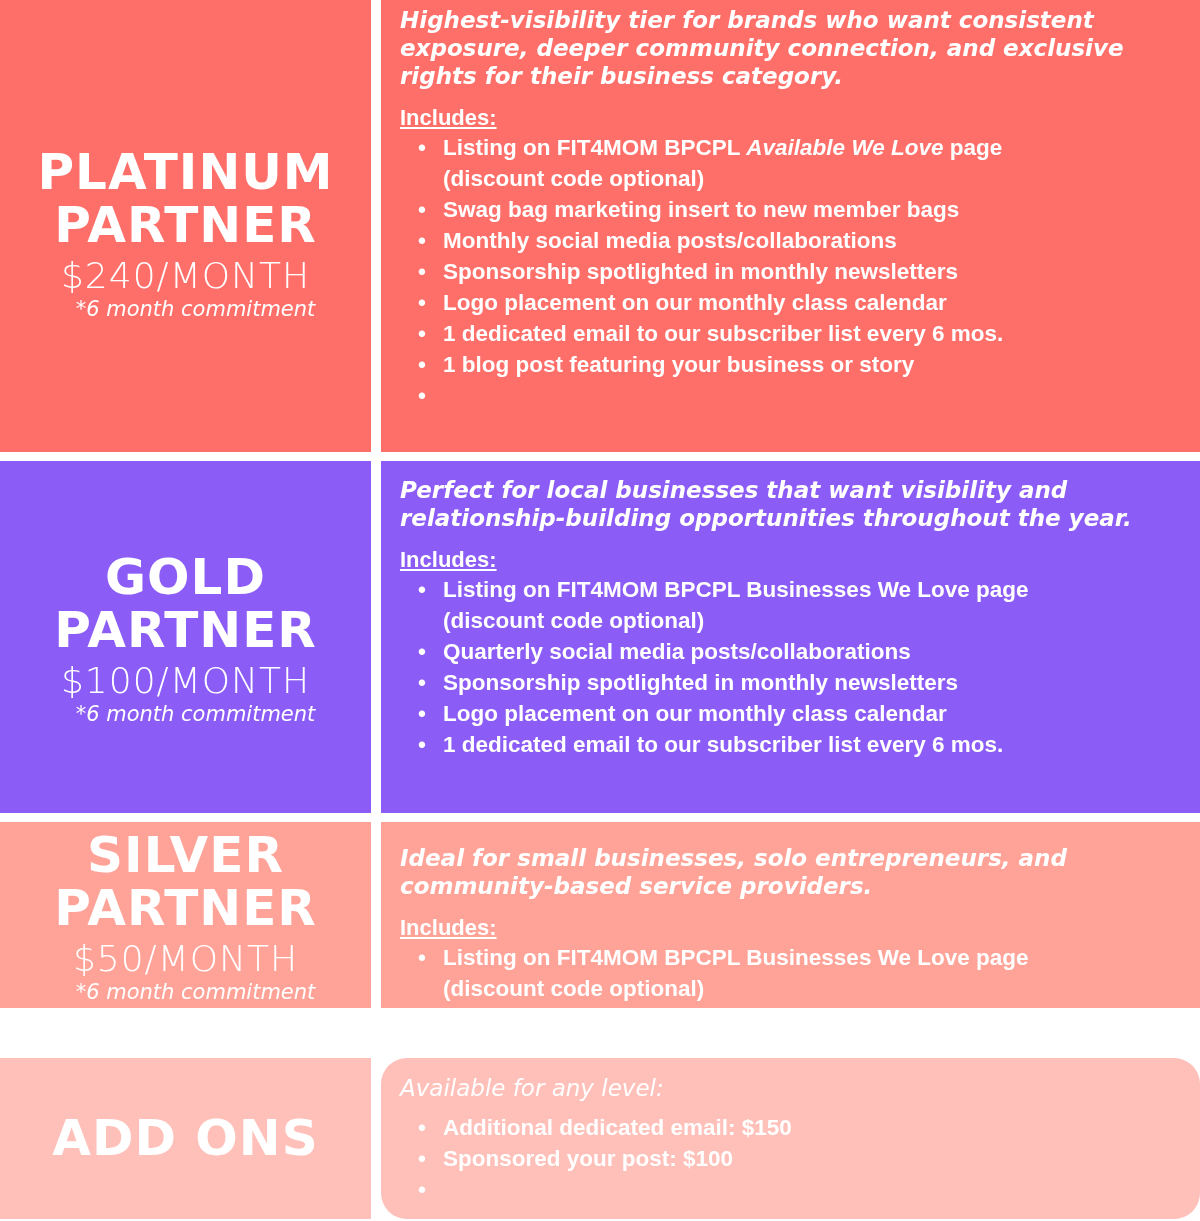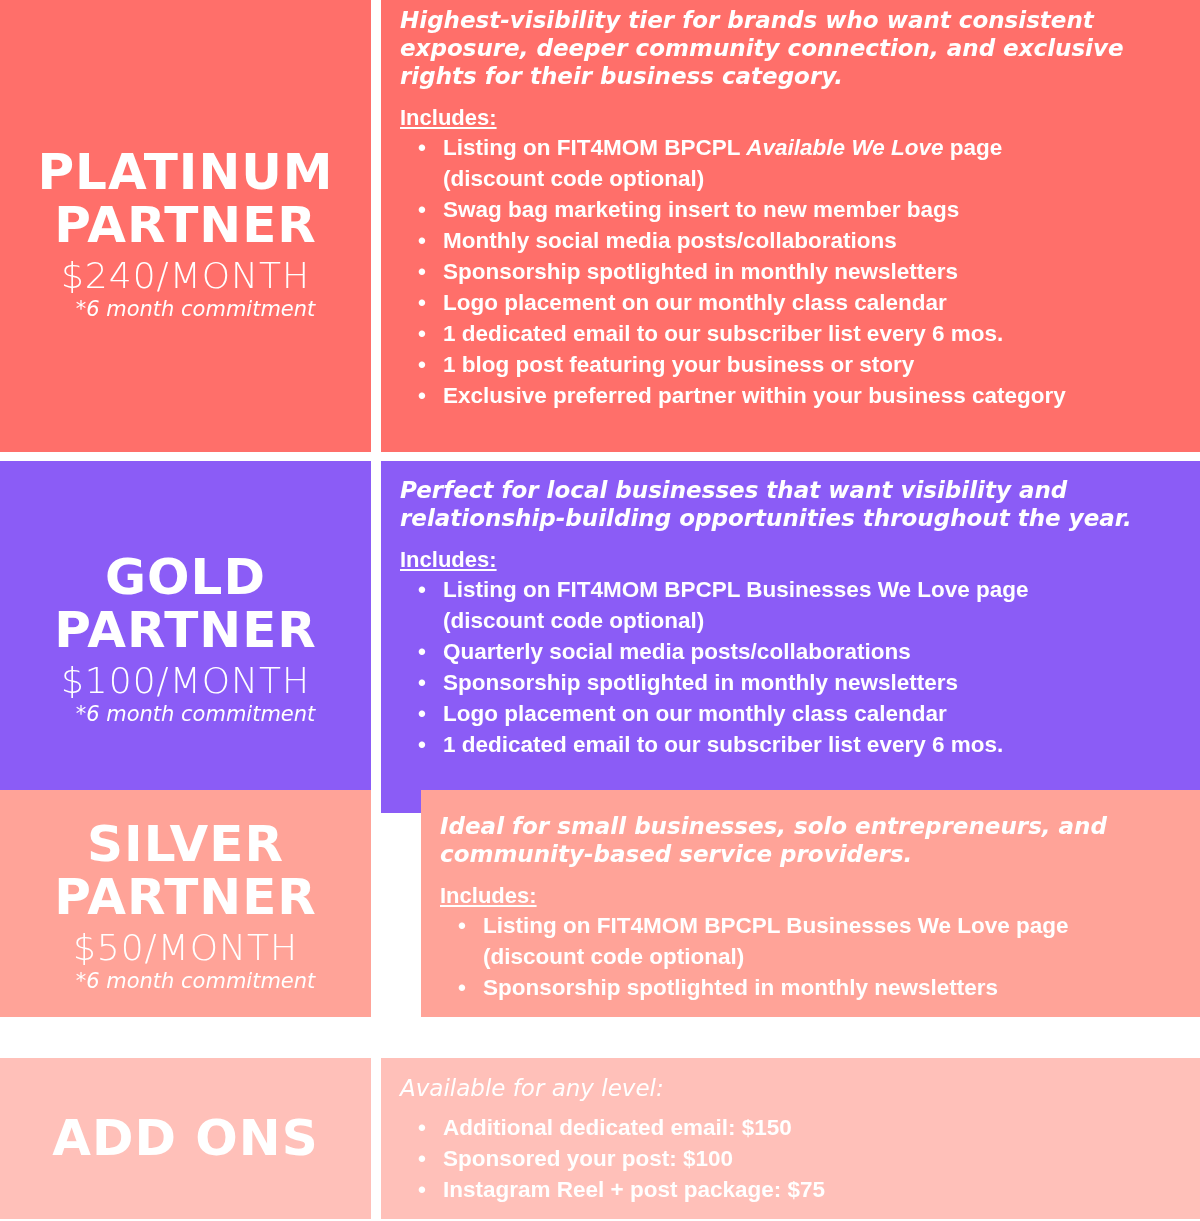--- a/index.html
+++ b/index.html
@@ -42,21 +42,21 @@
   ul { margin: 0; padding: 0; list-style: none; }
   li {
     font-family: "Liberation Sans", sans-serif; font-weight: bold;
     font-size: 22.5px; line-height: 31px; position: relative; padding-left: 43px;
   }
   li .bullet { position: absolute; left: 18px; top: 0; }
   .r1 { top: 0; height: 452px; }
   .r1 .left, .r1 .right { background: #FF6F6A; }
   .r2 { top: 461px; height: 352px; }
   .r2 .left, .r2 .right { background: #8b5cf6; }
-  .r3 { top: 790px; height: 227px; }
+  .r3 { top: 822px; height: 186px; }
   .r3 .left, .r3 .right { background: #FFA398; }
   .r4 { top: 1058px; height: 161px; }
   .r4 .left, .r4 .right { background: #FFC0B9; }
 </style>
 </head>
 <body>
 
 <div class="row r1">
   <div class="left" style="padding-top:16px;">
     <div class="tier-name">
@@ -70,21 +70,21 @@
     <div class="desc">Highest-visibility tier for brands who want consistent exposure, deeper community connection, and exclusive rights for their business category.</div>
     <div class="includes">Includes:</div>
     <ul>
       <li><span class="bullet">•</span><span>Listing on FIT4MOM BPCPL </span><em>Available We Love</em><span> page</span><br><span>(discount code optional)</span></li>
       <li><span class="bullet">•</span><span>Swag bag marketing insert to new member bags</span></li>
       <li><span class="bullet">•</span><span>Monthly social media posts/collaborations</span></li>
       <li><span class="bullet">•</span><span>Sponsorship spotlighted in monthly newsletters</span></li>
       <li><span class="bullet">•</span><span>Logo placement on our monthly class calendar</span></li>
       <li><span class="bullet">•</span><span>1 dedicated email to our subscriber list every 6 mos.</span></li>
       <li><span class="bullet">•</span><span>1 blog post featuring your business or story</span></li>
-      <li><span class="bullet">•</span><span>Exclusive preferred partner within your business category</span></li>
+      <li><span class="bullet">•</span></li>
     </ul>
   </div>
 </div>
 
 <div class="row r2">
   <div class="left" style="padding-top:4px;">
     <div class="tier-name">
       <div>GOLD</div>
       <div>PARTNER</div>
     </div>
@@ -106,35 +106,35 @@
 
 <div class="row r3">
   <div class="left" style="padding-top:4px;">
     <div class="tier-name">
       <div>SILVER</div>
       <div>PARTNER</div>
     </div>
     <div class="price">$50/MONTH</div>
     <div class="commit">*6 month commitment</div>
   </div>
-  <div class="right" style="padding-top:22px;margin-left:40px;">
+  <div class="right" style="padding-top:22px;">
     <div class="desc">Ideal for small businesses, solo entrepreneurs, and community-based service providers.</div>
     <div class="includes">Includes:</div>
     <ul>
       <li><span class="bullet">•</span><span>Listing on FIT4MOM BPCPL Businesses We Love page</span><br><span>(discount code optional)</span></li>
       <li><span class="bullet">•</span><span>Sponsorship spotlighted in monthly newsletters</span></li>
     </ul>
   </div>
 </div>
 
 <div class="row r4">
   <div class="left">
     <div class="tier-name">ADD ONS</div>
   </div>
-  <div class="right" style="padding-top:16px;">
+  <div class="right" style="padding-top:16px;border-radius:26px;">
     <div class="desc" style="font-weight:normal;">Available for any level:</div>
     <ul style="margin-top:10px;">
       <li><span class="bullet">•</span><span>Additional dedicated email: $150</span></li>
       <li><span class="bullet">•</span><span>Sponsored your post: $100</span></li>
-      <li><span class="bullet">•</span><span>Instagram Reel + post package: $75</span></li>
+      <li><span class="bullet">•</span></li>
     </ul>
   </div>
 </div>
 
 </body></html>

